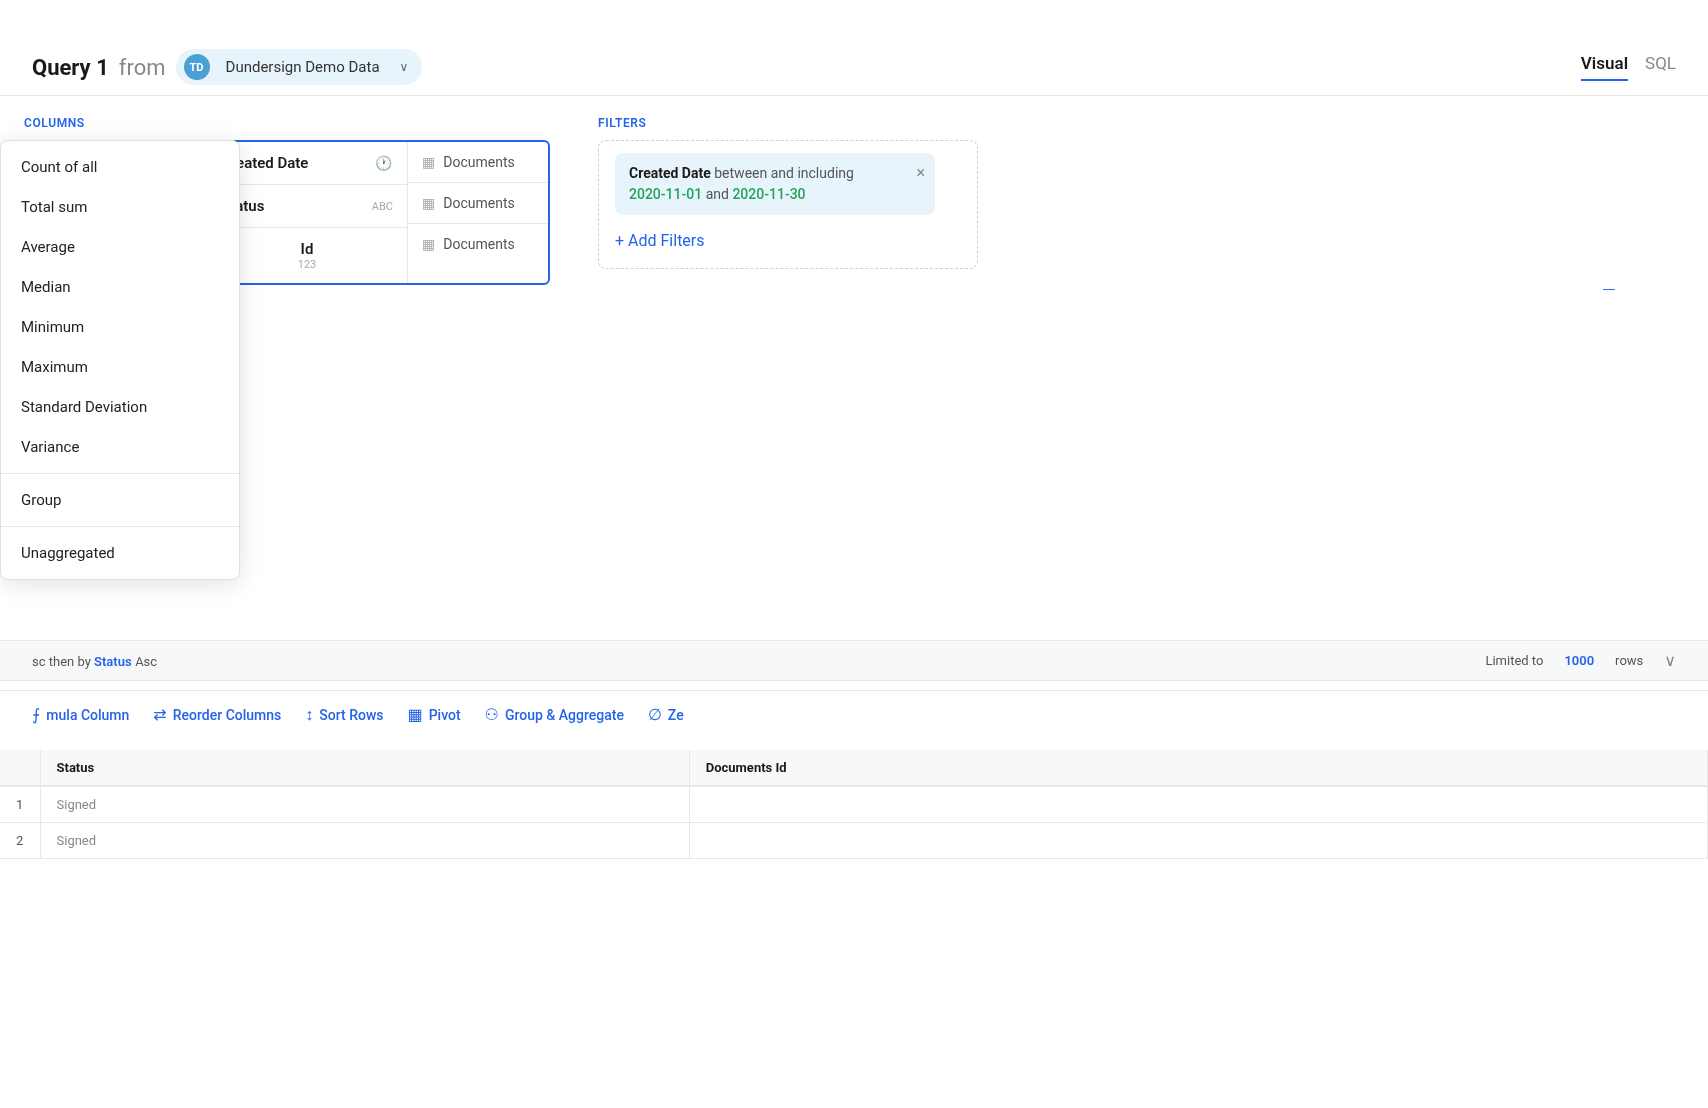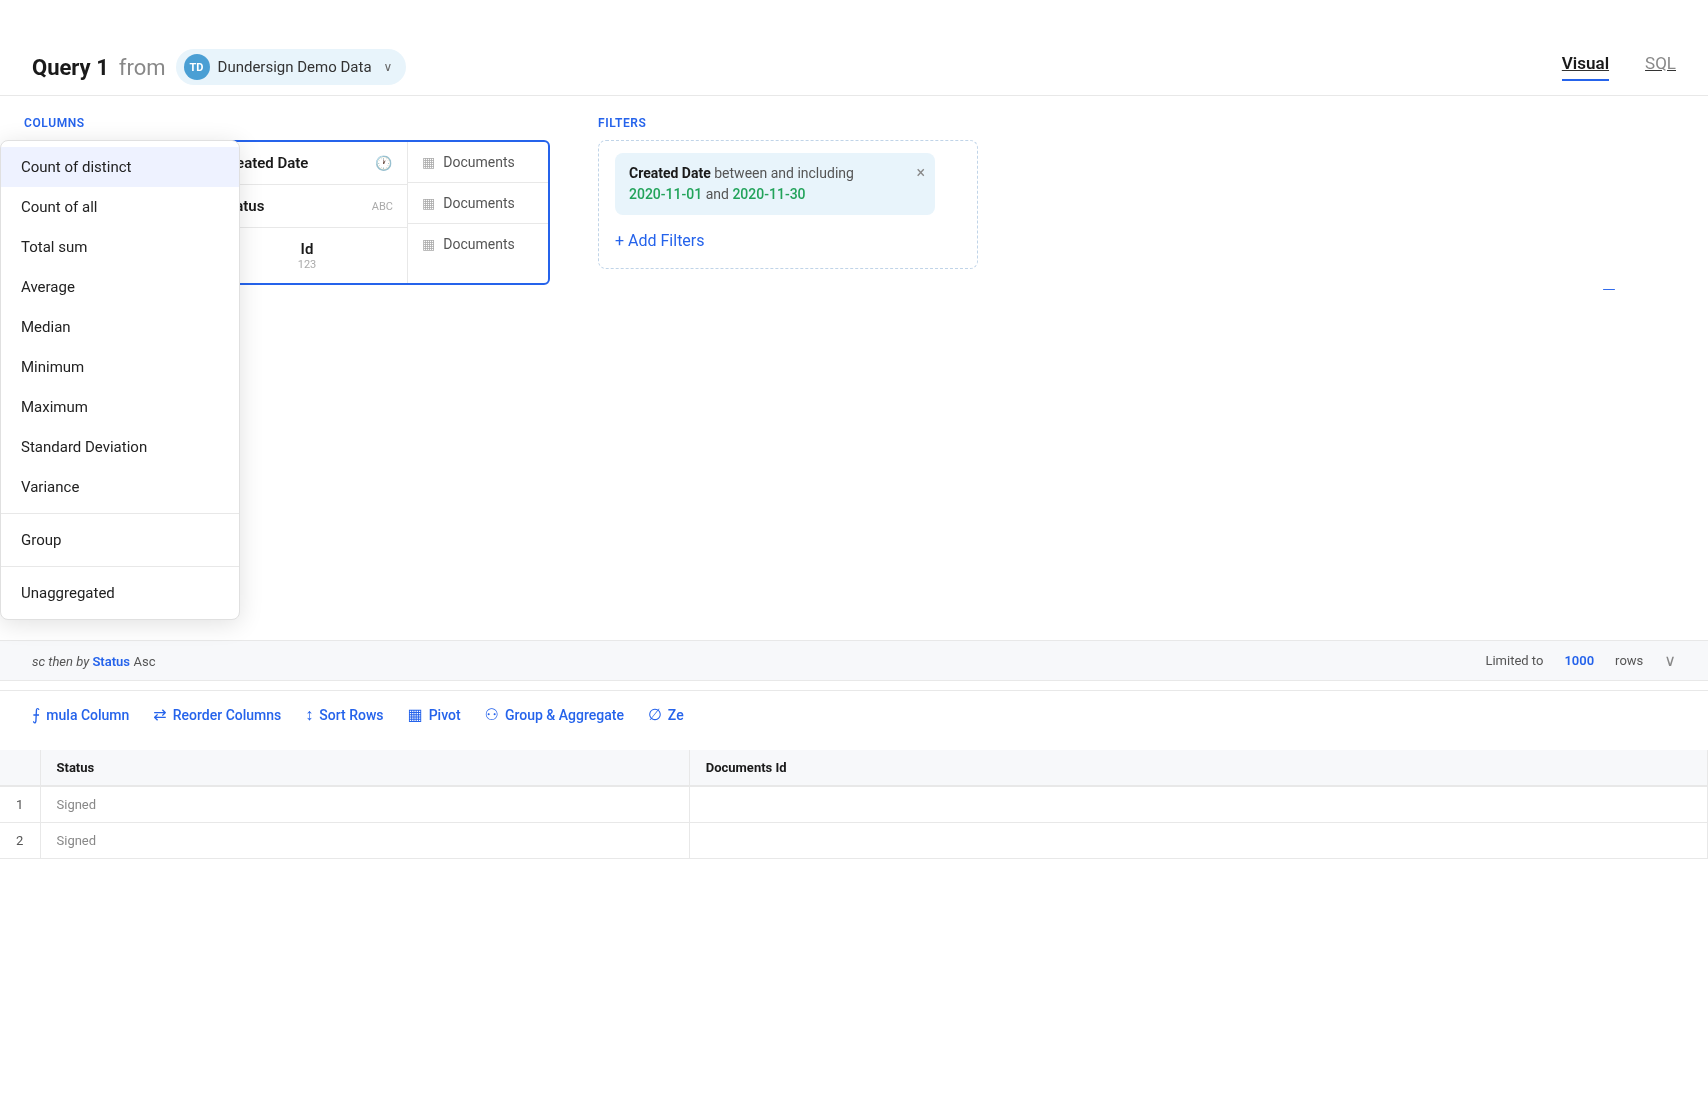--- a/index.html
+++ b/index.html
@@ -33,21 +33,21 @@
       color: #1a1a1a;
     }
     .from-label {
       font-size: 22px;
       font-weight: 400;
       color: #888;
     }
     .datasource-badge {
       display: flex;
       align-items: center;
-      gap: 8px;
+      gap: 16px;
       background: #e8f4fb;
       border-radius: 20px;
       padding: 5px 14px 5px 8px;
       cursor: pointer;
     }
     .datasource-icon {
       width: 26px;
       height: 26px;
       border-radius: 50%;
       background: #4a9fd4;
@@ -62,22 +62,21 @@
       color: #333;
       font-size: 15px;
     }
     .datasource-chevron {
       color: #666;
       font-size: 12px;
       margin-left: 4px;
     }
     .header-tabs {
       display: flex;
-      gap: 36px;
-      text-decoration: underline;
+      gap: 17px;
     }
     .header-tab {
       font-size: 17px;
       color: #888;
       cursor: pointer;
       padding-bottom: 6px;
       border-bottom: 2px solid transparent;
     }
     .header-tab.active {
       color: #1a1a1a;
@@ -398,23 +397,20 @@
             <div class="table-selector-row">
               <span class="table-icon">▦</span>
               <span class="table-name">Documents</span>
             </div>
           </div>
         </div>
       </div>
     </div>
 
     <div class="dropdown-menu">
-      <div class="dropdown-item highlighted">
-        <span>Count of distinct</span>
-      </div>
       <div class="dropdown-item">
         <span>Count of all</span>
       </div>
       <div class="dropdown-item">
         <span>Total sum</span>
       </div>
       <div class="dropdown-item">
         <span>Average</span>
       </div>
       <div class="dropdown-item">
@@ -462,21 +458,21 @@
     </div>
 
     <div style="text-align:right; margin-top: 10px; padding-right: 40px;">
       <span class="minus-btn">—</span>
     </div>
   </div>
 </div>
 
 <div style="display:flex; align-items:center; justify-content:space-between; padding:10px 32px; background:#f7f8fa; border-top:1px solid #e8e8e8; border-bottom:1px solid #e8e8e8; position:absolute; top:640px; left:0; right:0;">
   <div>
-    <span style="color:#555; font-size:13px;font-style:italic;">sc then by </span>
+    <span style="color:#555; font-size:13px;">sc then by </span>
     <span style="color:#2563eb; font-weight:600; font-size:13px;">Status</span>
     <span style="color:#555; font-size:13px;"> Asc</span>
   </div>
   <div style="display:flex; align-items:center; gap:21px;">
     <span style="color:#555; font-size:13px;">Limited to </span>
     <span style="color:#2563eb; font-weight:600; font-size:13px;">1000</span>
     <span style="color:#555; font-size:13px;"> rows</span>
     <span style="color:#888; font-size:16px;">∨</span>
   </div>
 </div>

